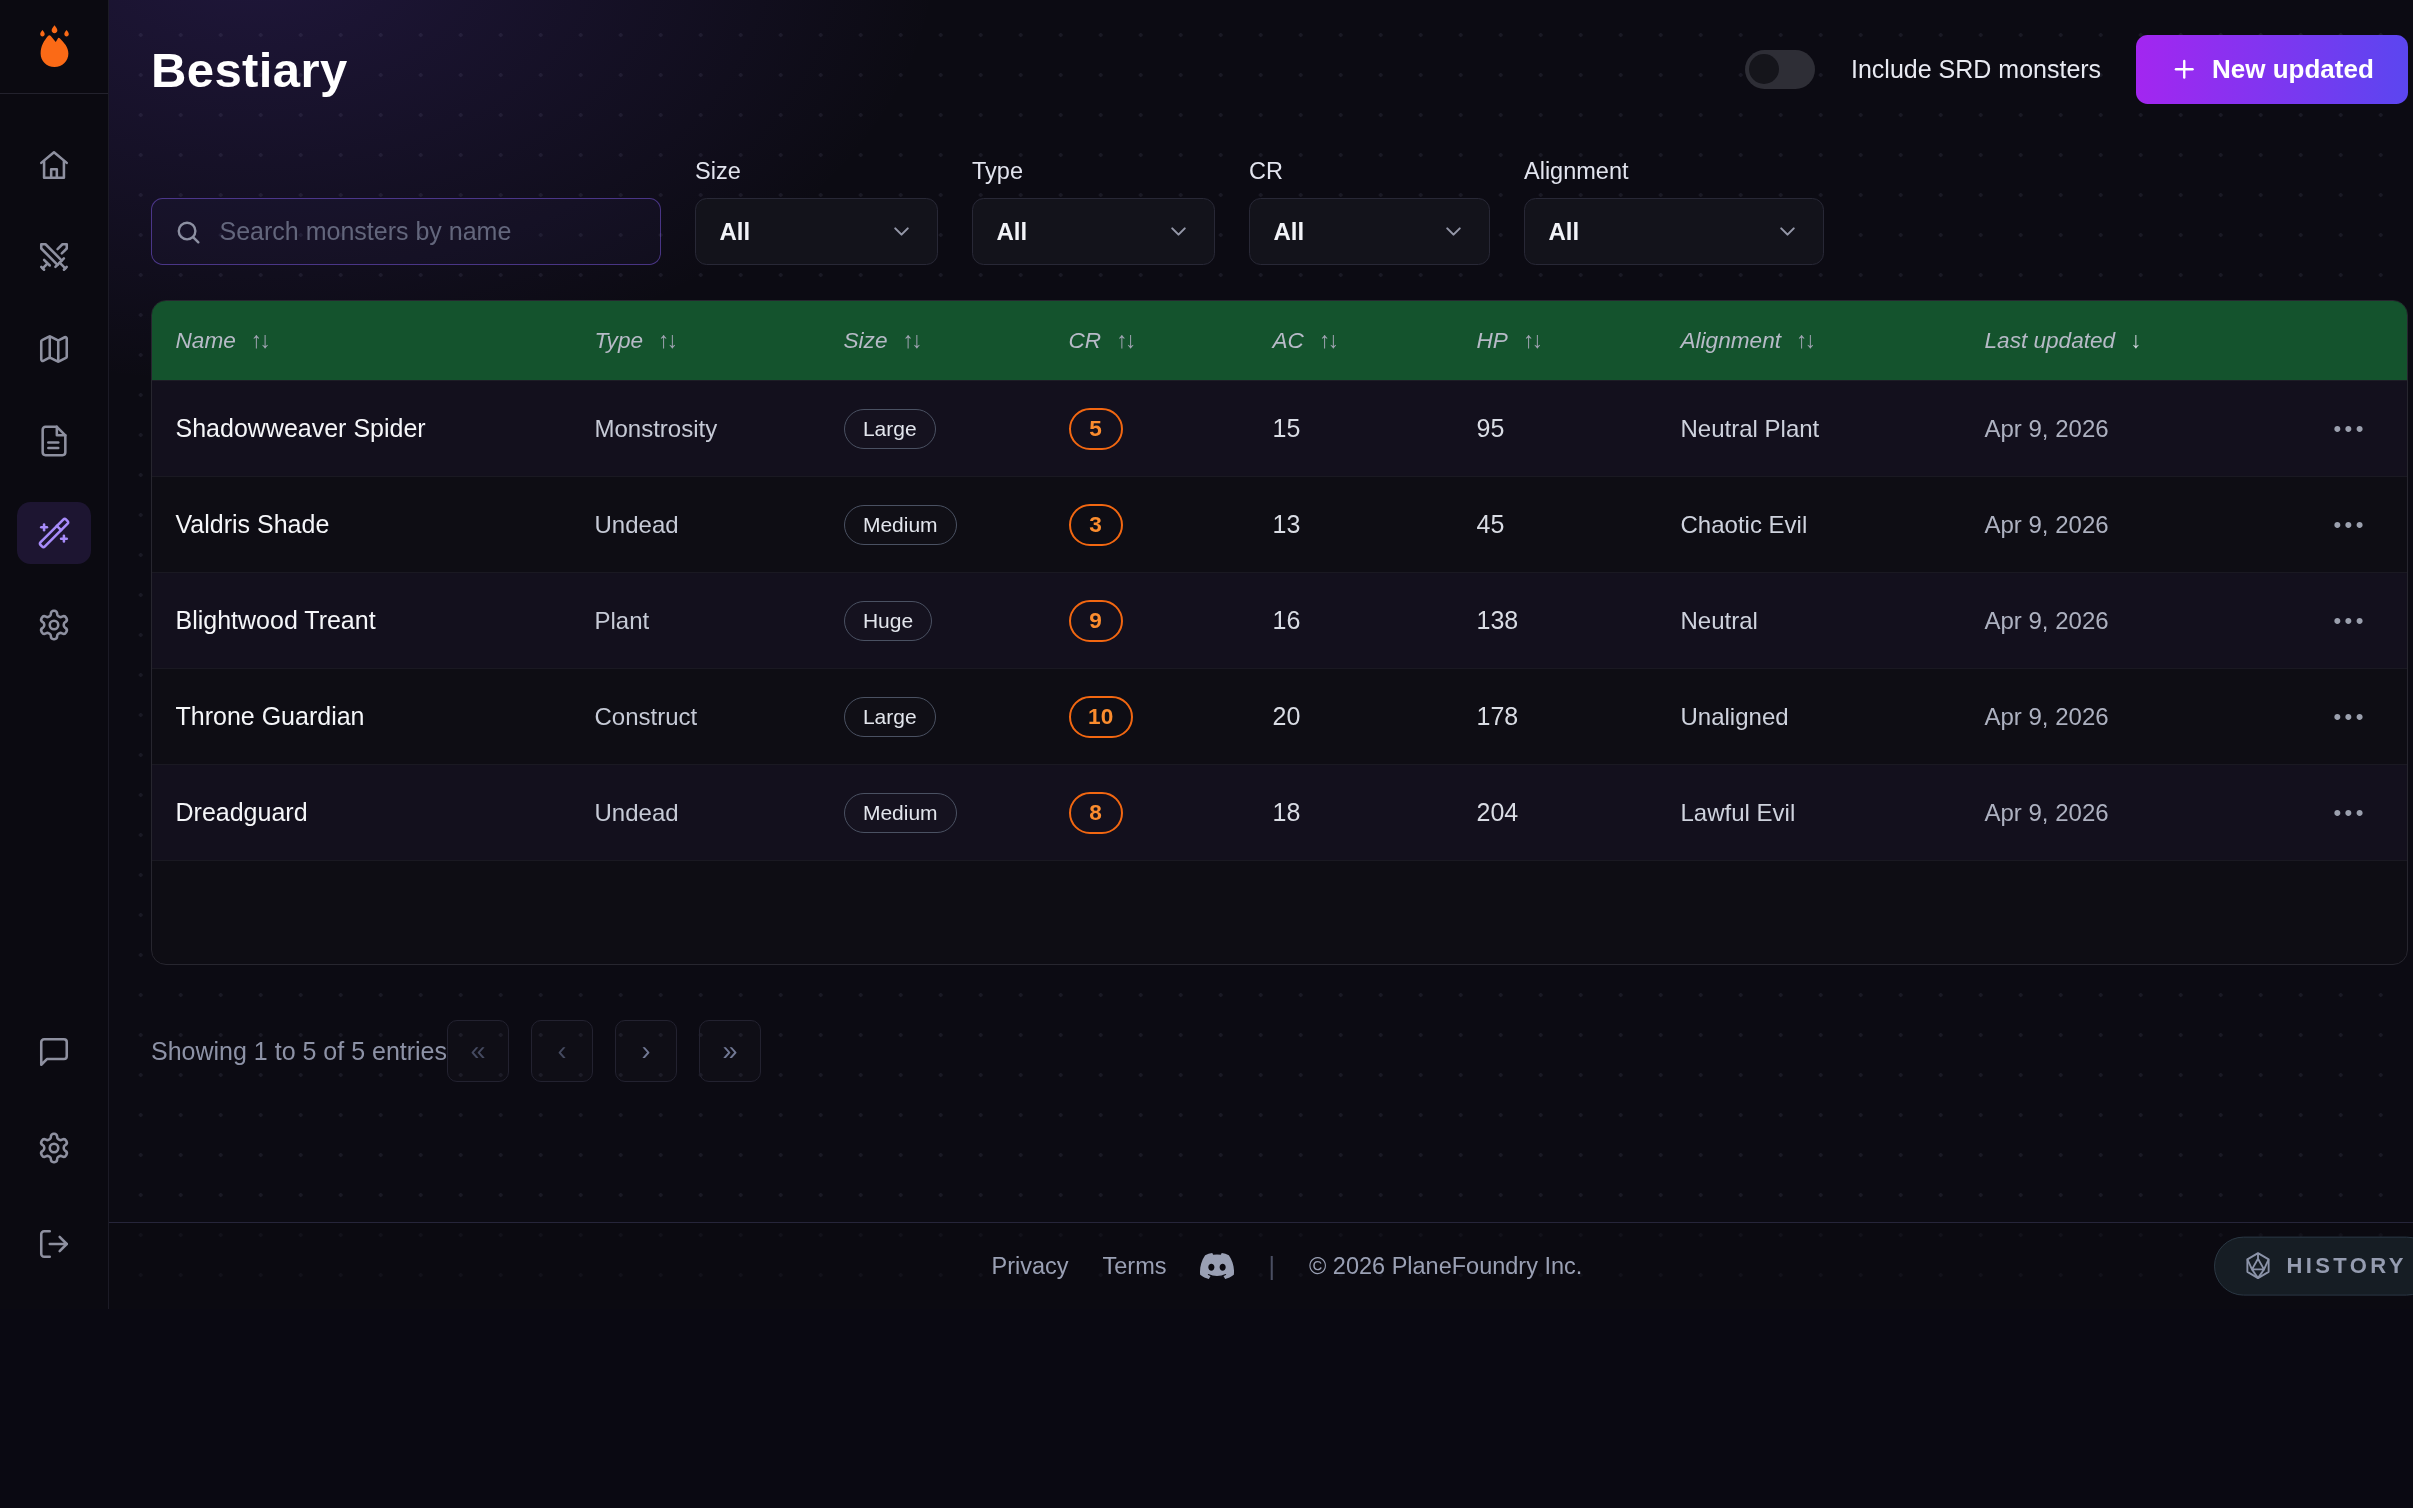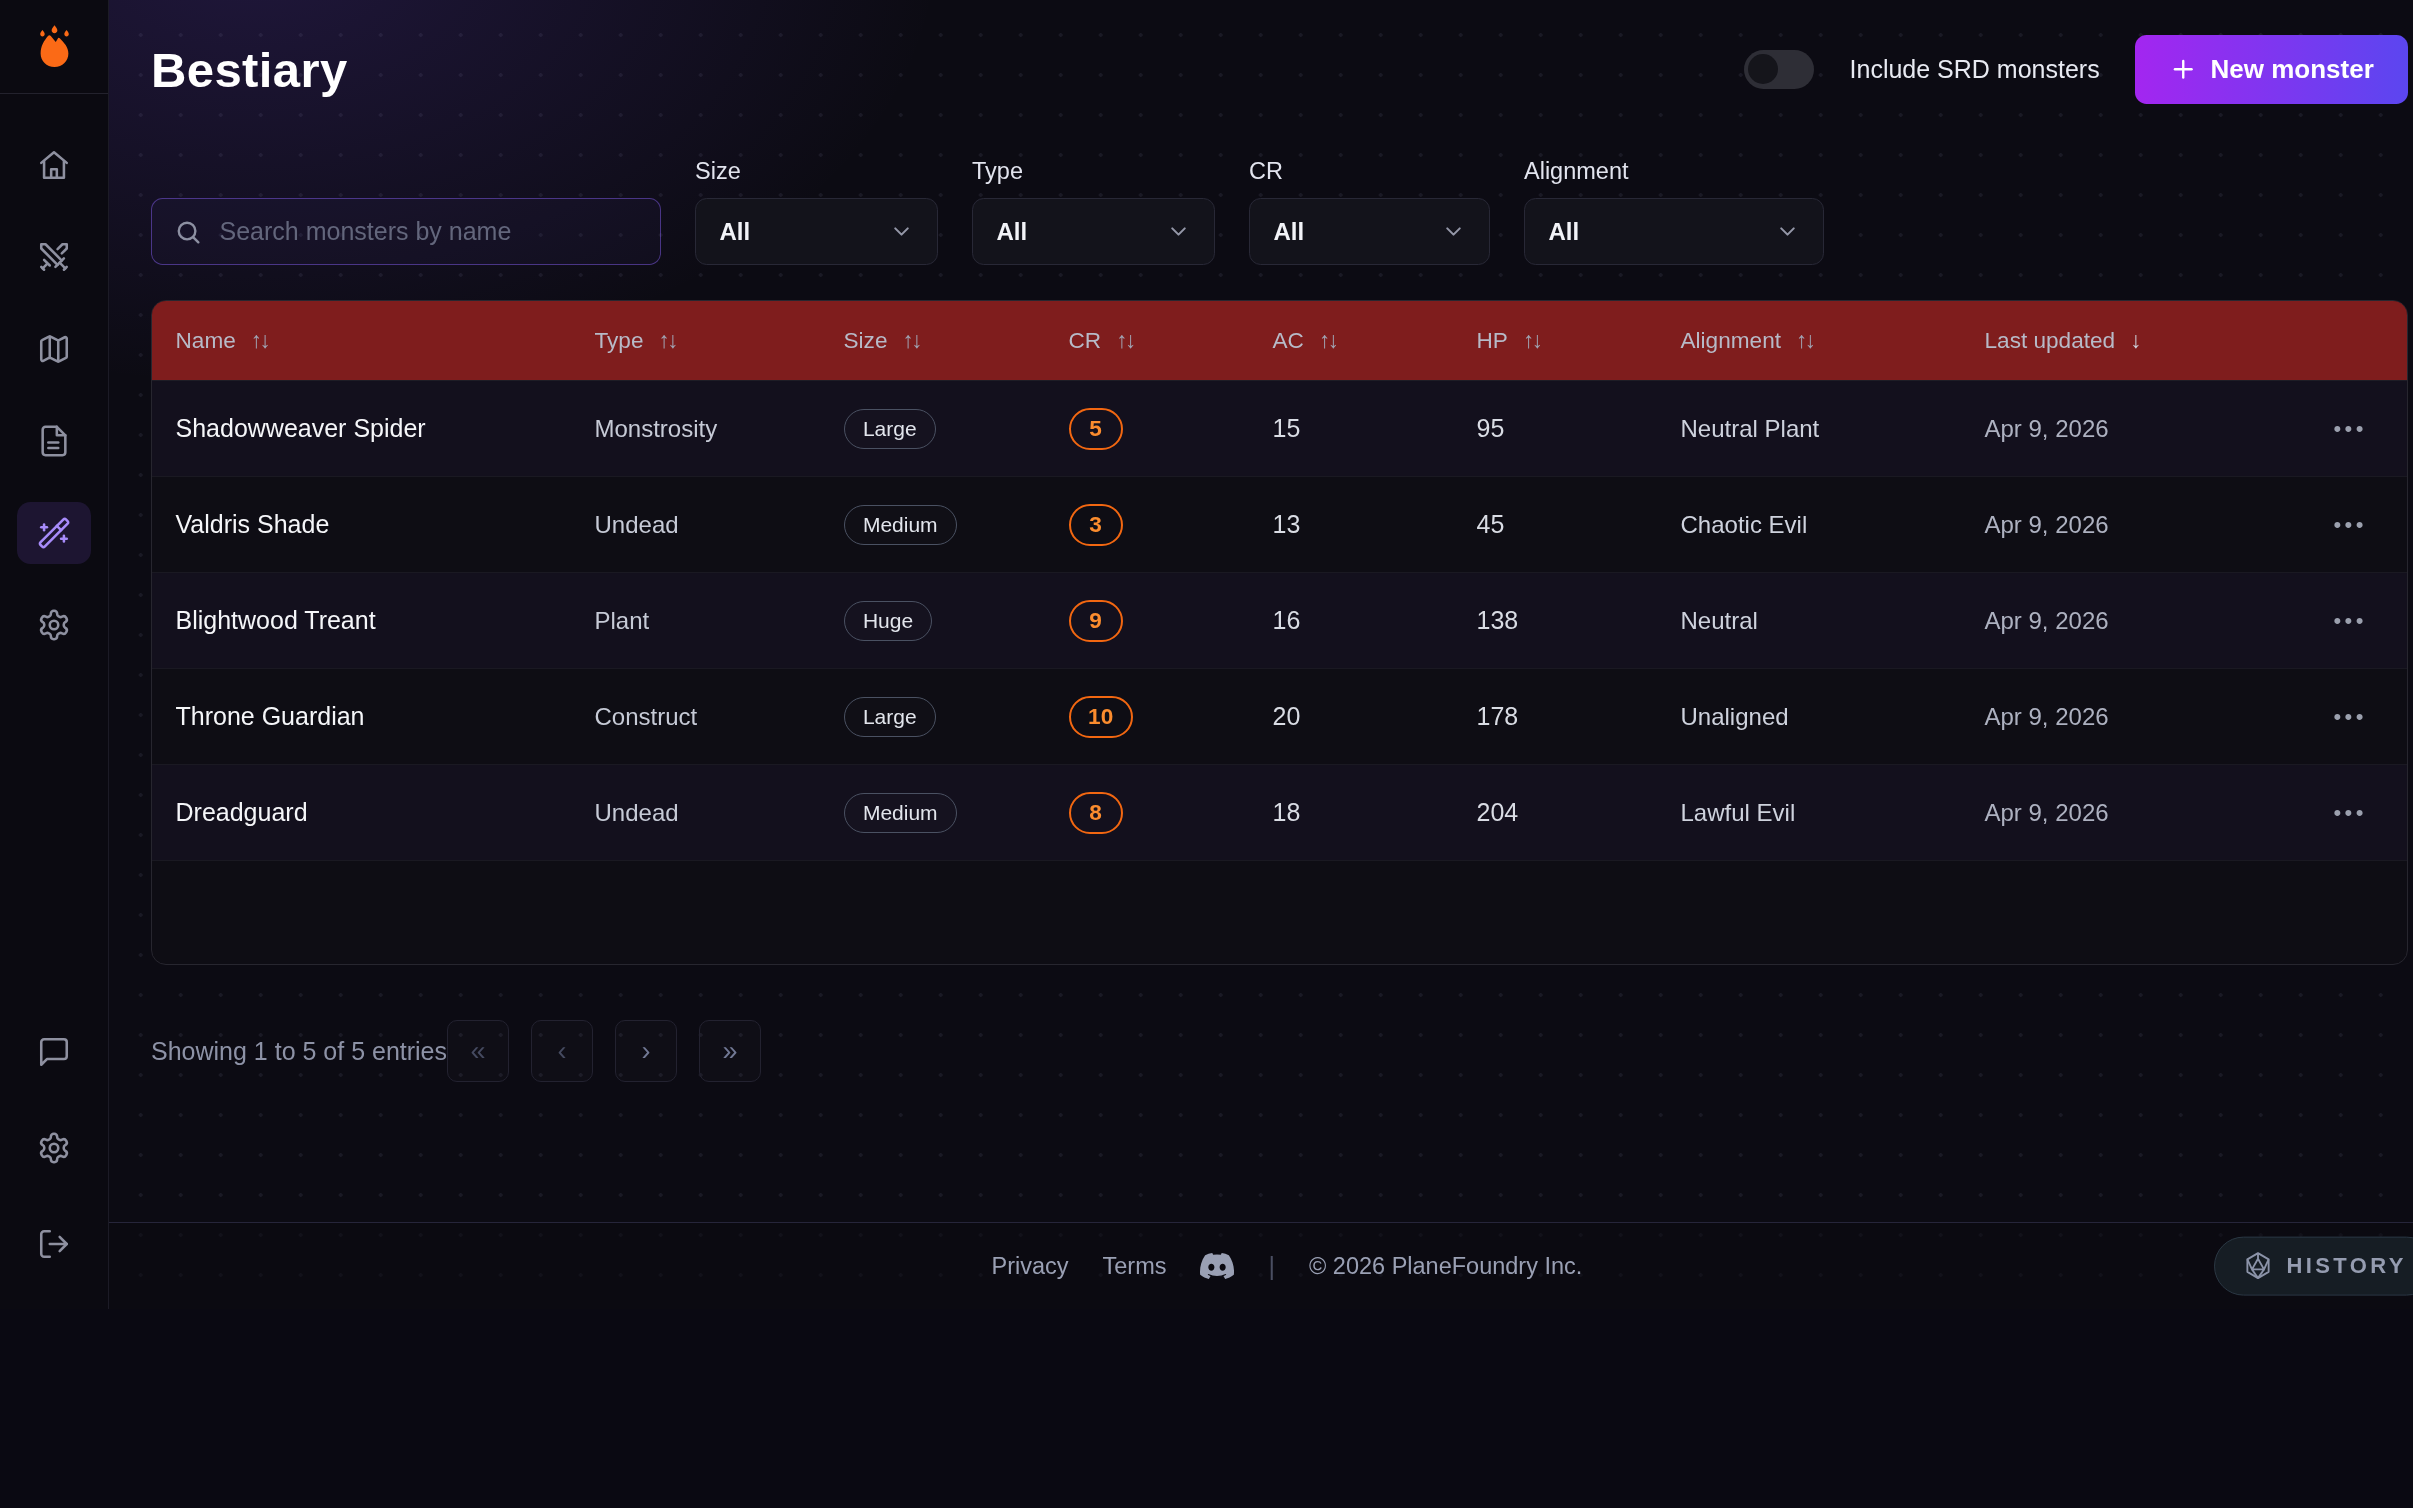--- a/index.html
+++ b/index.html
@@ -83,21 +83,21 @@
   
   .table-card {
     margin-top:35px; border:0.8px solid #27262f; border-radius:15px;
     background:#0e0d14; overflow:hidden; min-height:665px;
   }
   .trow {
     display:grid;
     grid-template-columns:419px 249px 225px 204px 204px 204px 304px 349px 1fr;
     align-items:center; padding-left:23.5px;
   }
-  .thead { height:80px; background:#7f1d1d; border-bottom:0.8px solid #1e1d26; }
+  .thead { height:80px; background:#14532d; border-bottom:0.8px solid #1e1d26;font-style:italic; }
   .th { display:flex; align-items:center; gap:15px; font-size:22.6px; color:#b7bac7; }
   .sort { font-size:22.6px; color:#a0a3b2; letter-spacing:-2.5px; cursor:pointer; }
   .sort.active { color:#cdd0da; letter-spacing:0; }
   .tbody-row { height:96px; border-bottom:0.8px solid #1a1922; cursor:default; }
   .tbody-row.alt { background:rgba(130,95,240,0.045); }
   .cell-name { font-size:25px; font-weight:500; color:#f5f6f9; }
   .cell-type { font-size:24px; color:#c6cad6; }
   .pill-size {
     display:inline-block; font-size:21px; color:#e2e5ec;
     border:1.7px solid #4a5162; border-radius:837px; padding:6.7px 18.4px; background:rgba(255,255,255,0.01);
@@ -243,21 +243,21 @@
             <div class="toggle">
               <div class="toggle-knob"></div>
             </div>
             <span class="toggle-label">Include SRD monsters</span>
           </div>
           <button class="btn-new">
             <svg viewBox="0 0 24 24" fill="none" stroke="currentColor" stroke-width="2" stroke-linecap="round">
                 <path d="M5 12h14"></path>
                 <path d="M12 5v14"></path>
               </svg>
-            <span>New monster</span>
+            <span>New updated</span>
           </button>
         </div>
       </div>
 
       <div class="filters">
         <div class="search-box">
           <svg viewBox="0 0 24 24" fill="none" stroke="#8d90a2" stroke-width="2" stroke-linecap="round">
               <circle cx="11" cy="11" r="7"></circle>
               <path d="m20.5 20.5-4.2-4.2"></path>
             </svg>

